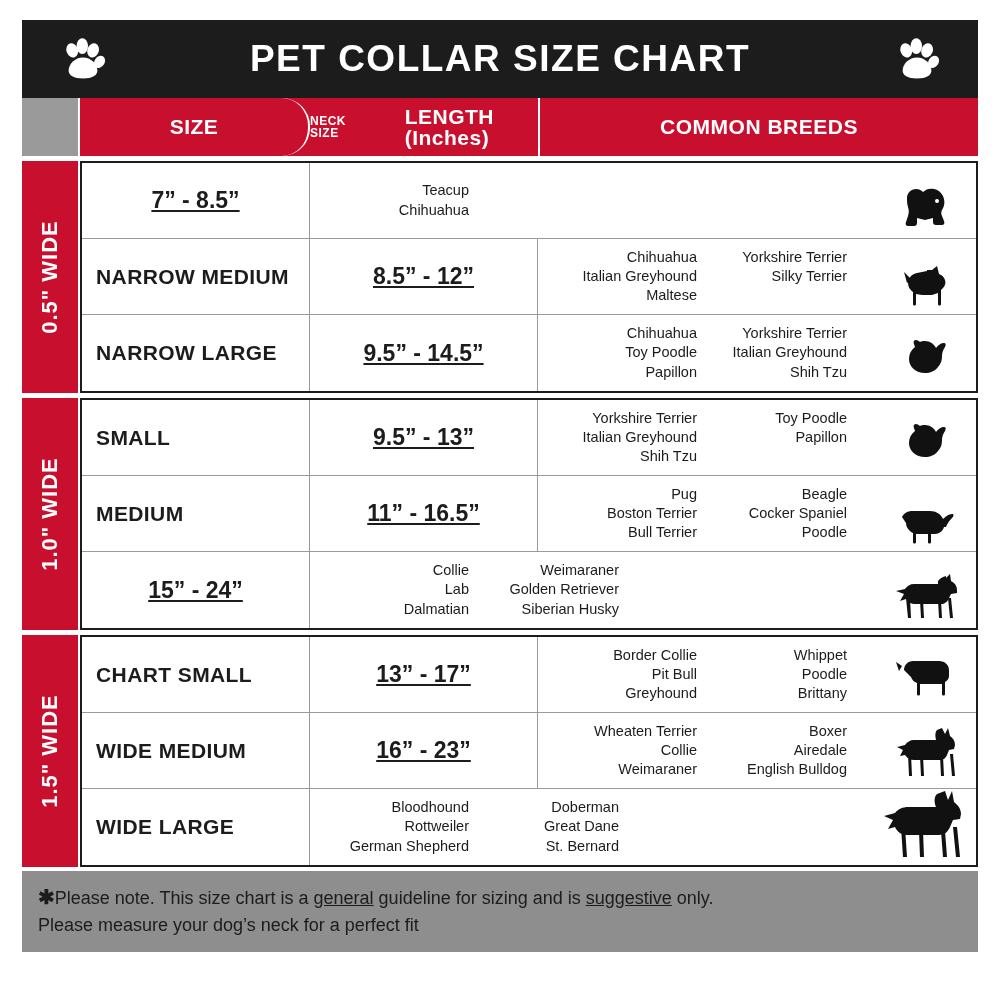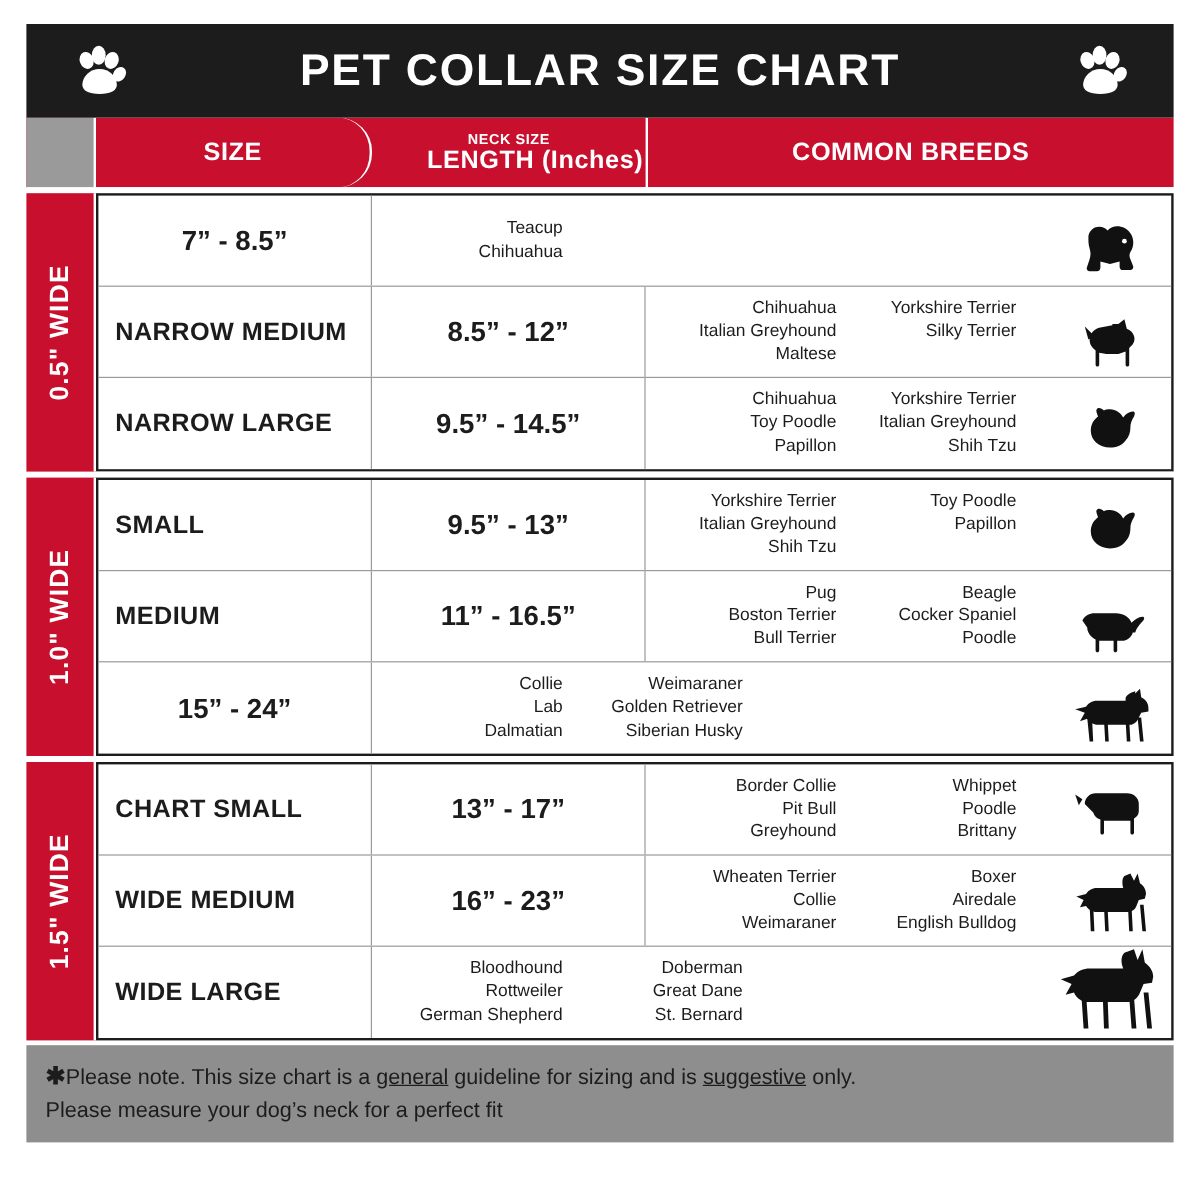--- a/index.html
+++ b/index.html
@@ -66,21 +66,21 @@
     justify-content: center;
     font-weight: bold;
     font-size: 21px;
     letter-spacing: 0.5px;
     border-right: 2px solid #ffffff;
     box-sizing: border-box;
   }
   .col-head .cell:last-child { border-right: none; }
   .c-gutter { width: 58px; background: #9a9a9a; flex: 0 0 58px; }
   .c-size   { flex: 0 0 230px; border-radius: 28px; }
-  .c-length { flex: 0 0 230px; flex-direction: column; }
+  .c-length { flex: 0 0 230px; }
   .c-breeds { flex: 1 1 auto; }
   .length-sub {
     font-size: 12px;
     font-weight: bold;
     letter-spacing: 0.5px;
     line-height: 1;
     margin-bottom: 1px;
   }
   .length-main {
     font-size: 21px;
@@ -141,20 +141,21 @@
   .row .length {
     flex: 0 0 228px;
     display: flex;
     align-items: center;
     justify-content: center;
     font-size: 23px;
     font-weight: bold;
     color: #1c1c1c;
     border-right: 1px solid #9a9a9a;
     box-sizing: border-box;
+    text-decoration: underline;
   }
   .row .breeds {
     flex: 1 1 auto;
     display: flex;
     align-items: center;
     padding: 0 4px 0 14px;
     box-sizing: border-box;
     position: relative;
   }
   .breed-cols {

